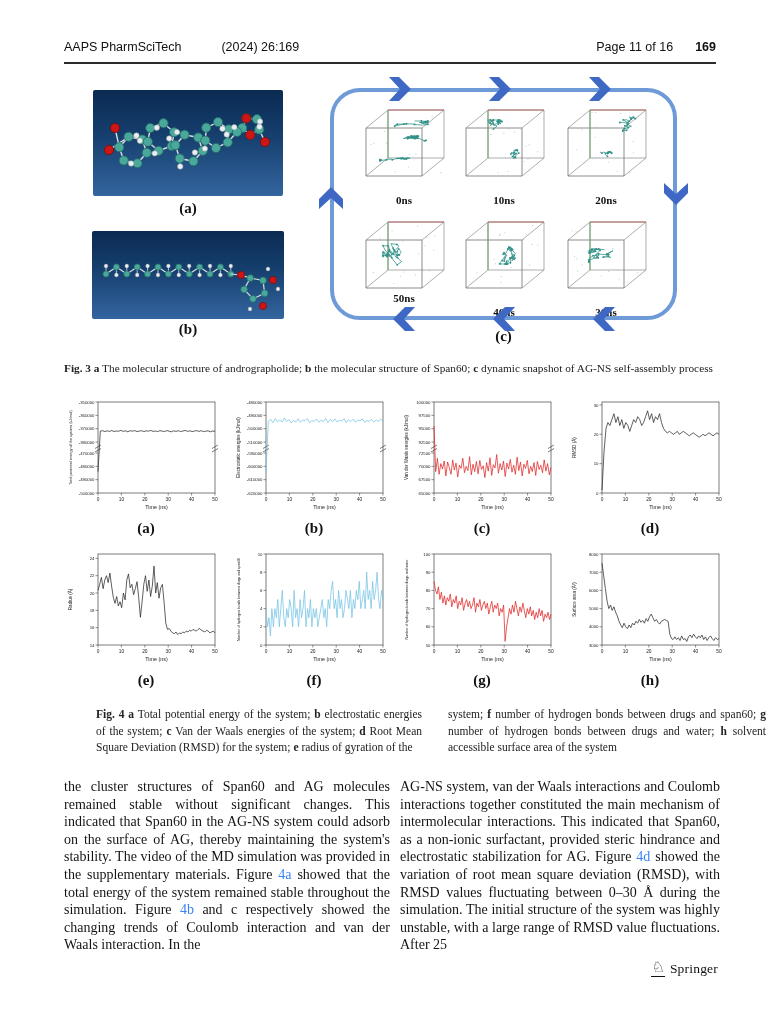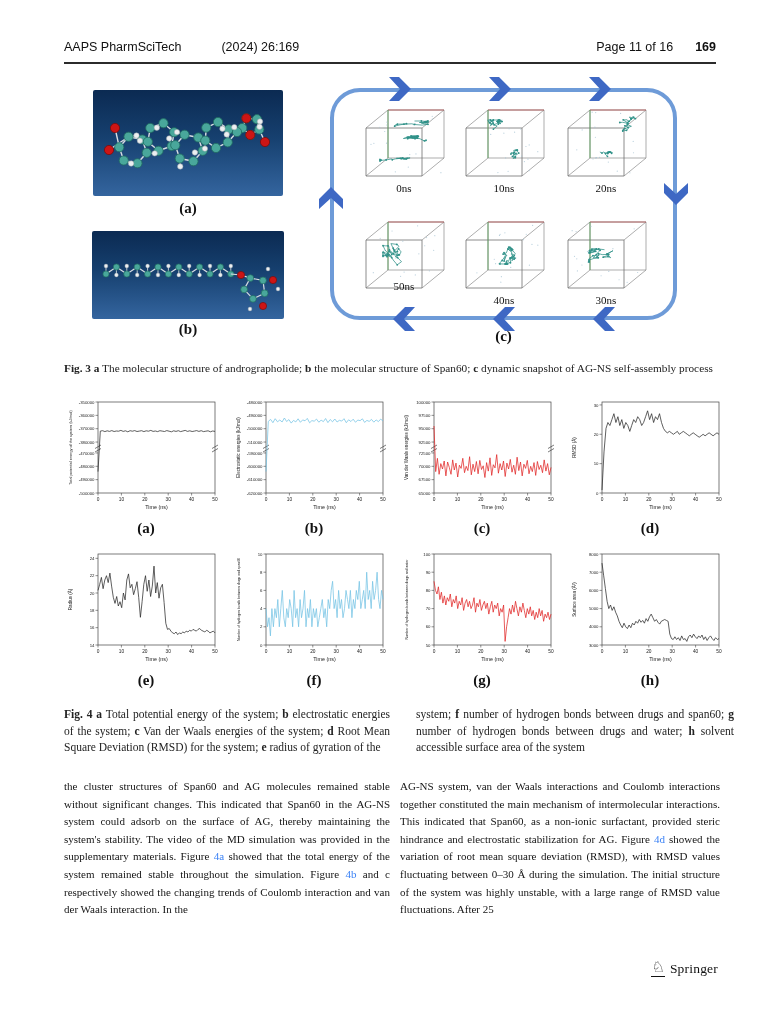--- a/index.html
+++ b/index.html
@@ -18,36 +18,36 @@
             border-radius:2px;}
   .pA{left:93px;top:2px;width:190px;height:106px;}
   .pB{left:92px;top:143px;width:192px;height:88px;}
   .panel-letter{position:absolute;text-align:center;font-weight:bold;font-size:15px;color:#111;}
   .lA{left:93px;top:112px;width:190px;}
   .lB{left:92px;top:233px;width:192px;}
   .lC{left:330px;top:240px;width:347px;}
   .cycle{position:absolute;left:330px;top:0;width:347px;height:232px;border:4.5px solid #6e9bd8;
          border-radius:30px;box-sizing:border-box;}
   .cube{position:absolute;width:96px;height:78px;}
-  .snaplab{position:absolute;width:96px;text-align:center;font-weight:normal;font-size:11px;color:#111;}
+  .snaplab{position:absolute;width:96px;text-align:center;font-weight:bold;font-size:11px;color:#111;margin-top:12px;}
   .chev{position:absolute;width:28px;height:28px;}
   
   .fig3cap{position:absolute;left:64px;top:362px;width:654px;font-size:11.3px;color:#222;}
   .seg-b{font-weight:bold;}
   .seg-link{color:#3b82f6;}
   
   .fig4{position:absolute;left:0;top:396px;width:780px;height:300px;}
   .chart-cell{position:absolute;width:168px;}
   .chart-cell svg{display:block;}
   .chart-letter{width:168px;text-align:center;font-weight:bold;font-size:15px;color:#111;margin-top:2px;}
-  .fig4cap{position:absolute;top:706px;font-size:11.5px;line-height:16.5px;color:#222;text-align:justify;}
+  .fig4cap{position:absolute;top:706px;font-size:11.5px;line-height:16.5px;color:#222;text-align:justify;margin-left:32px;}
   .cap1{left:64px;width:326px;}
   .cap2{left:416px;width:318px;}
   
-  .bodycol{position:absolute;top:778px;font-size:11px;line-height:17.6px;text-align:justify;color:#141414;}
+  .bodycol{position:absolute;top:778px;font-size:14px;line-height:17.6px;text-align:justify;color:#141414;}
   .bc1{left:64px;width:326px;}
   .bc2{left:400px;width:320px;}
   
   .springer{position:absolute;top:960px;right:62px;display:flex;align-items:center;gap:5px;
             font-size:13.5px;color:#111;}
   .sp-icon{font-size:15px;line-height:1;border-bottom:1.3px solid #111;padding-bottom:1px;}
   .sp-word{letter-spacing:0.2px;}
 </style>
 </head>
 <body>

